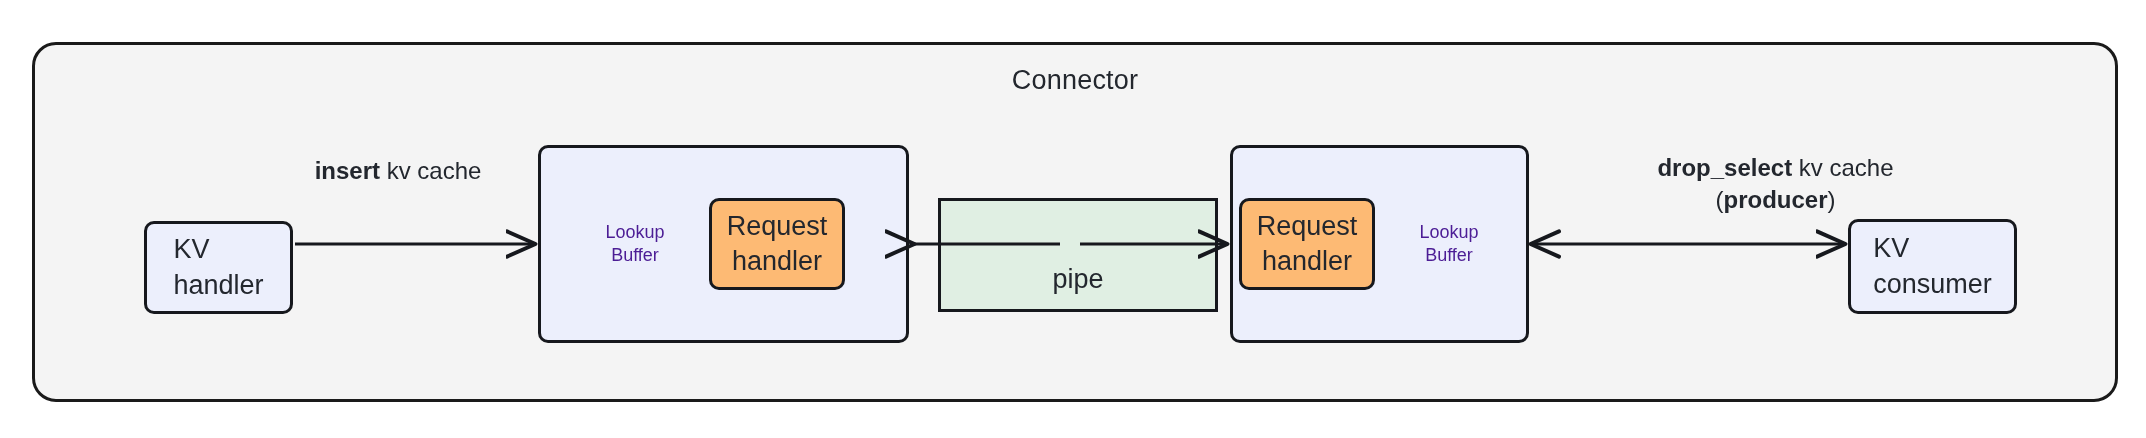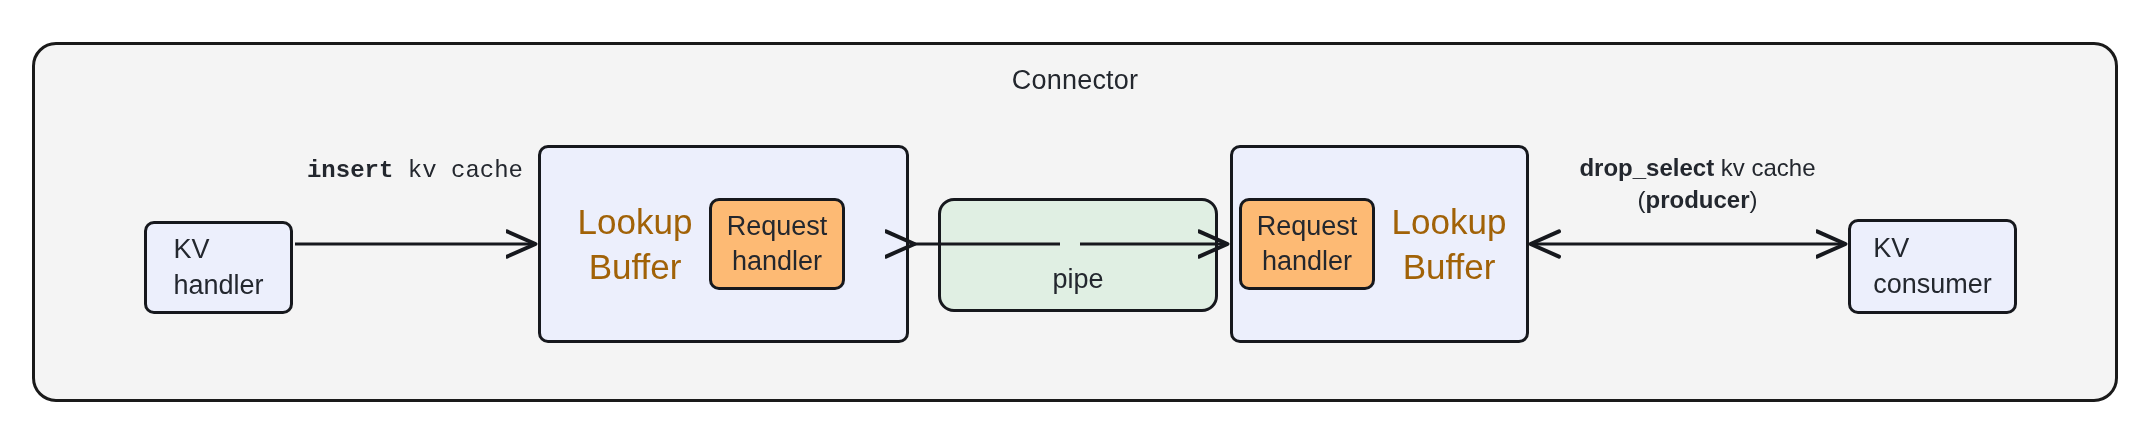--- a/index.html
+++ b/index.html
@@ -101,22 +101,22 @@
     top: 0;
     width: 100%;
     height: 100%;
     display: flex;
     align-items: center;
   }
   .lb-inner.left-order  { justify-content: flex-start; padding-left: 20px; }
   .lb-inner.right-order { justify-content: flex-start; padding-left: 6px; }
 
   .lb-title {
-    font-size: 35px;
-    color: #a16207;
+    font-size: 18px;
+    color: #4c1d95;
     line-height: 1.30;
     text-align: center;
     white-space: pre-line;
     width: 148px;
     flex: none;
   }
 
   .request-handler {
     box-sizing: border-box;
     border: 3px solid #16181d;
@@ -136,21 +136,21 @@
 
   
   #pipe {
     position: absolute;
     left: 938px;
     top: 198px;
     width: 280px;
     height: 114px;
     box-sizing: border-box;
     border: 3px solid #16181d;
-    border-radius: 16px;
+    border-radius: 0;
     background: #e0efe3;
   }
   #pipe .pipe-label {
     position: absolute;
     left: 0;
     bottom: 14px;
     width: 100%;
     text-align: center;
     font-size: 27px;
     color: #23272e;
@@ -170,27 +170,26 @@
   .edge-label {
     position: absolute;
     font-size: 24px;
     color: #23272e;
     text-align: center;
     line-height: 1.32;
     white-space: nowrap;
   }
   .edge-label b { font-weight: bold; }
   #label-insert {
-    left: 295px;
+    left: 278px;
     top: 155px;
     width: 240px;
-    font-family: Liberation Mono, monospace;
   }
   #label-drop {
-    left: 1540px;
+    left: 1618px;
     top: 152px;
     width: 315px;
   }
 </style>
 </head>
 <body>
 
 <div id="canvas">
 
   <div class="connector-box">

